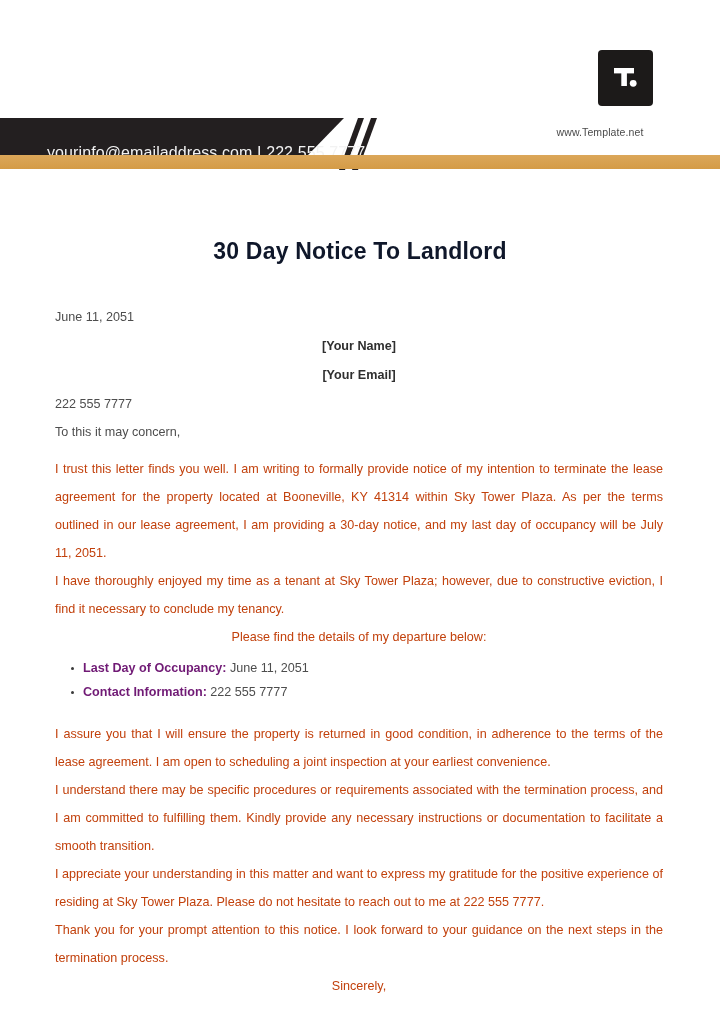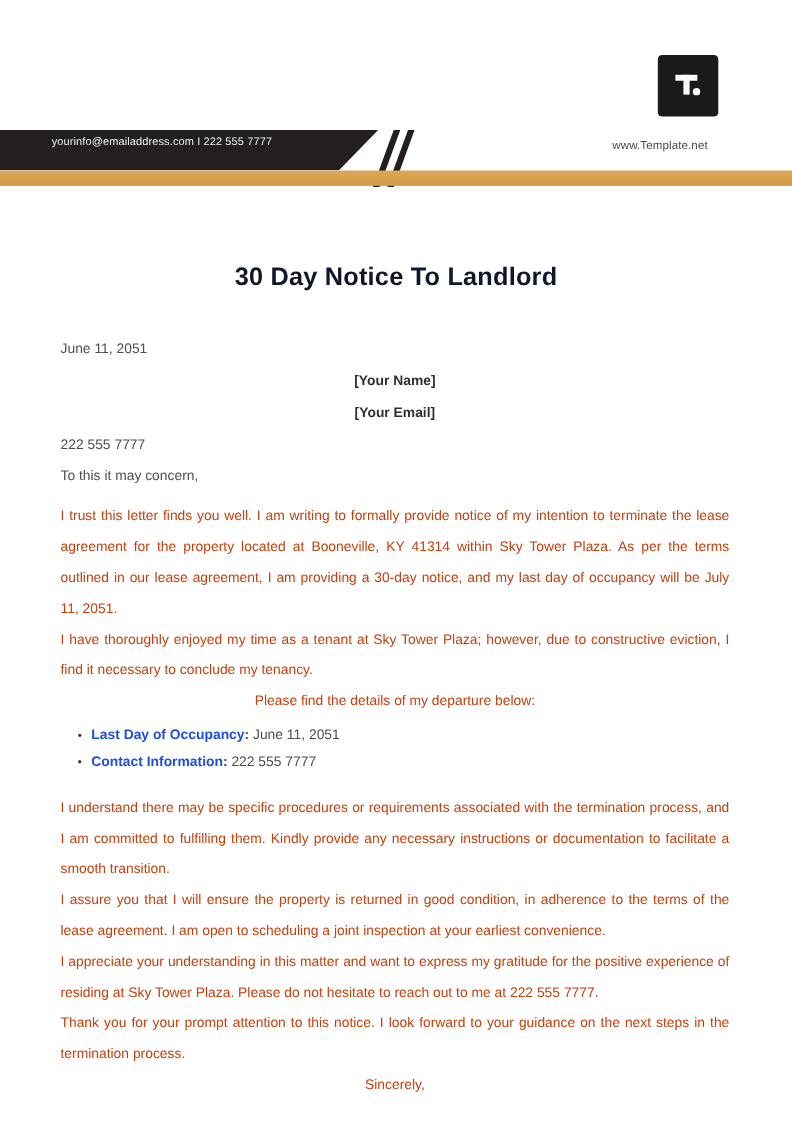--- a/index.html
+++ b/index.html
@@ -58,22 +58,22 @@
     left: 0;
     top: 118px;
     width: 344px;
     height: 37px;
     background: #231f20;
     clip-path: polygon(0 0, 344px 0, 308px 37px, 0 37px);
   }
   .banner-text {
     position: absolute;
     left: 47px;
-    top: 124px;
-    font-size: 10px;
+    top: 144px;
+    font-size: 16px;
     color: #f2f2f2;
     letter-spacing: 0.1px;
     white-space: nowrap;
   }
 
   .stripe {
     position: absolute;
     top: 118px;
     width: 44px;
     height: 52px;
@@ -167,21 +167,21 @@
     content: "";
     position: absolute;
     left: 0;
     top: 10px;
     width: 3px;
     height: 3px;
     border-radius: 50%;
     background: #3a3a3a;
   }
   ul.details li b {
-    color: #1d4ed8;
+    color: #701a75;
     font-weight: bold;
   }
 
   .gap-sm { height: 10px; }
   .gap-md { height: 16px; }
 </style>
 </head>
 <body>
 
 <div class="header">
@@ -226,23 +226,23 @@
   <ul class="details">
     <li>
       <b>Last Day of Occupancy:</b><span> June 11, 2051</span>
     </li>
     <li>
       <b>Contact Information:</b><span> 222 555 7777</span>
     </li>
   </ul>
 
   <div class="gap-md"></div>
+  <p class="para">I assure you that I will ensure the property is returned in good condition, in adherence to the terms of the lease agreement. I am open to scheduling a joint inspection at your earliest convenience.</p>
+
   <p class="para">I understand there may be specific procedures or requirements associated with the termination process, and I am committed to fulfilling them. Kindly provide any necessary instructions or documentation to facilitate a smooth transition.</p>
 
-  <p class="para">I assure you that I will ensure the property is returned in good condition, in adherence to the terms of the lease agreement. I am open to scheduling a joint inspection at your earliest convenience.</p>
-
   <p class="para">I appreciate your understanding in this matter and want to express my gratitude for the positive experience of residing at Sky Tower Plaza. Please do not hesitate to reach out to me at 222 555 7777.</p>
 
   <p class="para">Thank you for your prompt attention to this notice. I look forward to your guidance on the next steps in the termination process.</p>
 
   <p class="para nojust">Sincerely,</p>
 
 </div>
 
 </body></html>

